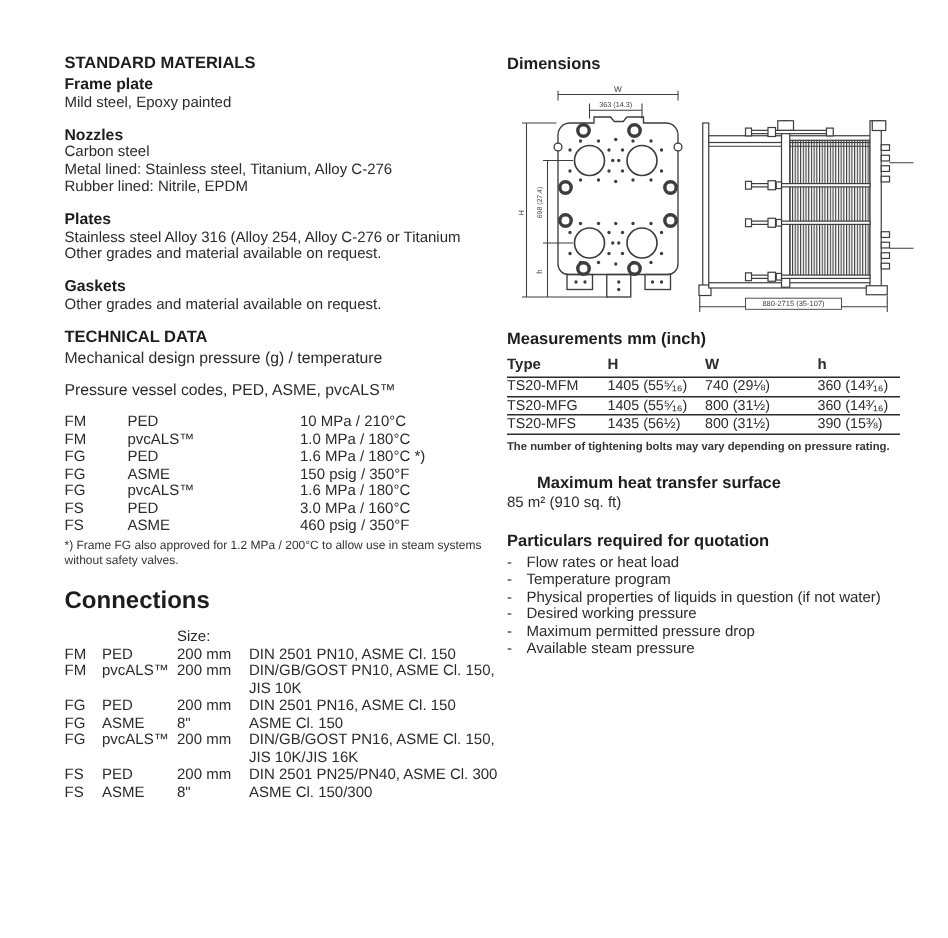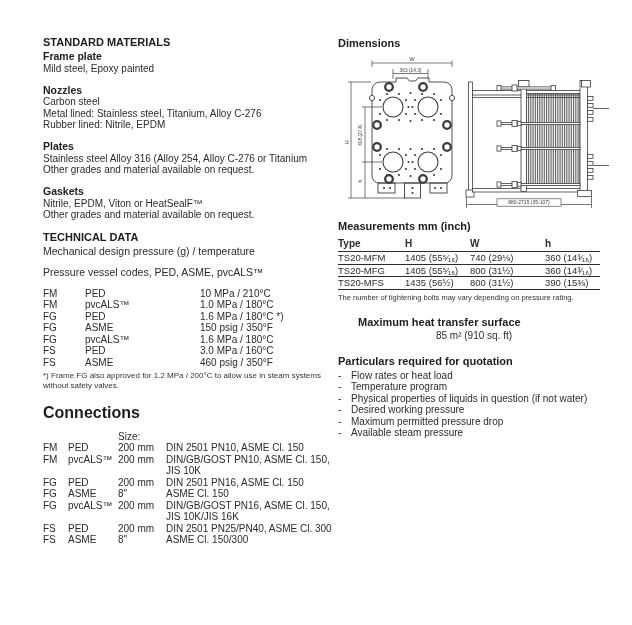--- a/index.html
+++ b/index.html
@@ -23,23 +23,23 @@
   #conn-heading{margin-top:16px;font-size:16px;line-height:12px;}
   #size-header{margin-top:12px;font-size:10px;line-height:11.5px;padding-left:75px;}
   .conn-row{display:grid;grid-template-columns:25px 50px 48px 172px;font-size:10px;line-height:11.5px;}
   
   #dim-heading{left:338px;top:37px;text-align:right;}
   #right-col{left:338px;top:220px;width:272px;}
   #meas-table{width:262px;margin-top:5px;border-collapse:collapse;}
   #meas-table .mrow{display:grid;grid-template-columns:67px 65px 75px 55px;font-size:9.5px;}
   #meas-table .mhead{font-weight:bold;font-size:10px;height:13px;border-bottom:1.5px solid #2b2b2b;}
   #meas-table .mdata{height:11.5px;line-height:11.5px;border-bottom:1px solid #2b2b2b;}
-  #meas-footnote{font-size:7.5px;line-height:9px;margin-top:3px;color:#333;}
+  #meas-footnote{font-size:7.5px;line-height:9px;margin-top:3px;color:#333;font-weight:bold;}
   #mhts-heading{margin-top:14px;padding-left:20px;}
-  #mhts-value{font-size:10px;line-height:14px;text-align:center;}
+  #mhts-value{font-size:10px;line-height:14px;}
   #quote-heading{margin-top:12px;}
   .q-item{display:grid;grid-template-columns:13px 1fr;font-size:10px;line-height:11.5px;}
   #quote-list{margin-top:2px;}
   
   #front-view{left:345px;top:55px;}
   #side-view{left:465px;top:60px;}
   svg text{font-family:"Liberation Sans","DejaVu Sans",sans-serif;fill:#3d3d3d;}
 </style>
 </head>
 <body>
@@ -60,21 +60,20 @@
   </div>
 
   <div>
     <div class="grp-title">Plates</div>
     <div class="body-line">Stainless steel Alloy 316 (Alloy 254, Alloy C-276 or Titanium</div>
     <div class="body-line">Other grades and material available on request.</div>
   </div>
 
   <div>
     <div class="grp-title">Gaskets</div>
-    <div class="body-line">Nitrile, EPDM, Viton or HeatSealF™</div>
     <div class="body-line">Other grades and material available on request.</div>
   </div>
 
   <div id="td-heading" class="sec-heading">TECHNICAL DATA</div>
   <div class="td-subtitle">Mechanical design pressure (g) / temperature</div>
   <div id="td-sub1" class="td-subtitle">Pressure vessel codes, PED, ASME, pvcALS™</div>
 
   <div id="tech-rows">
     <div class="tech-row">
       <span>FM</span>

